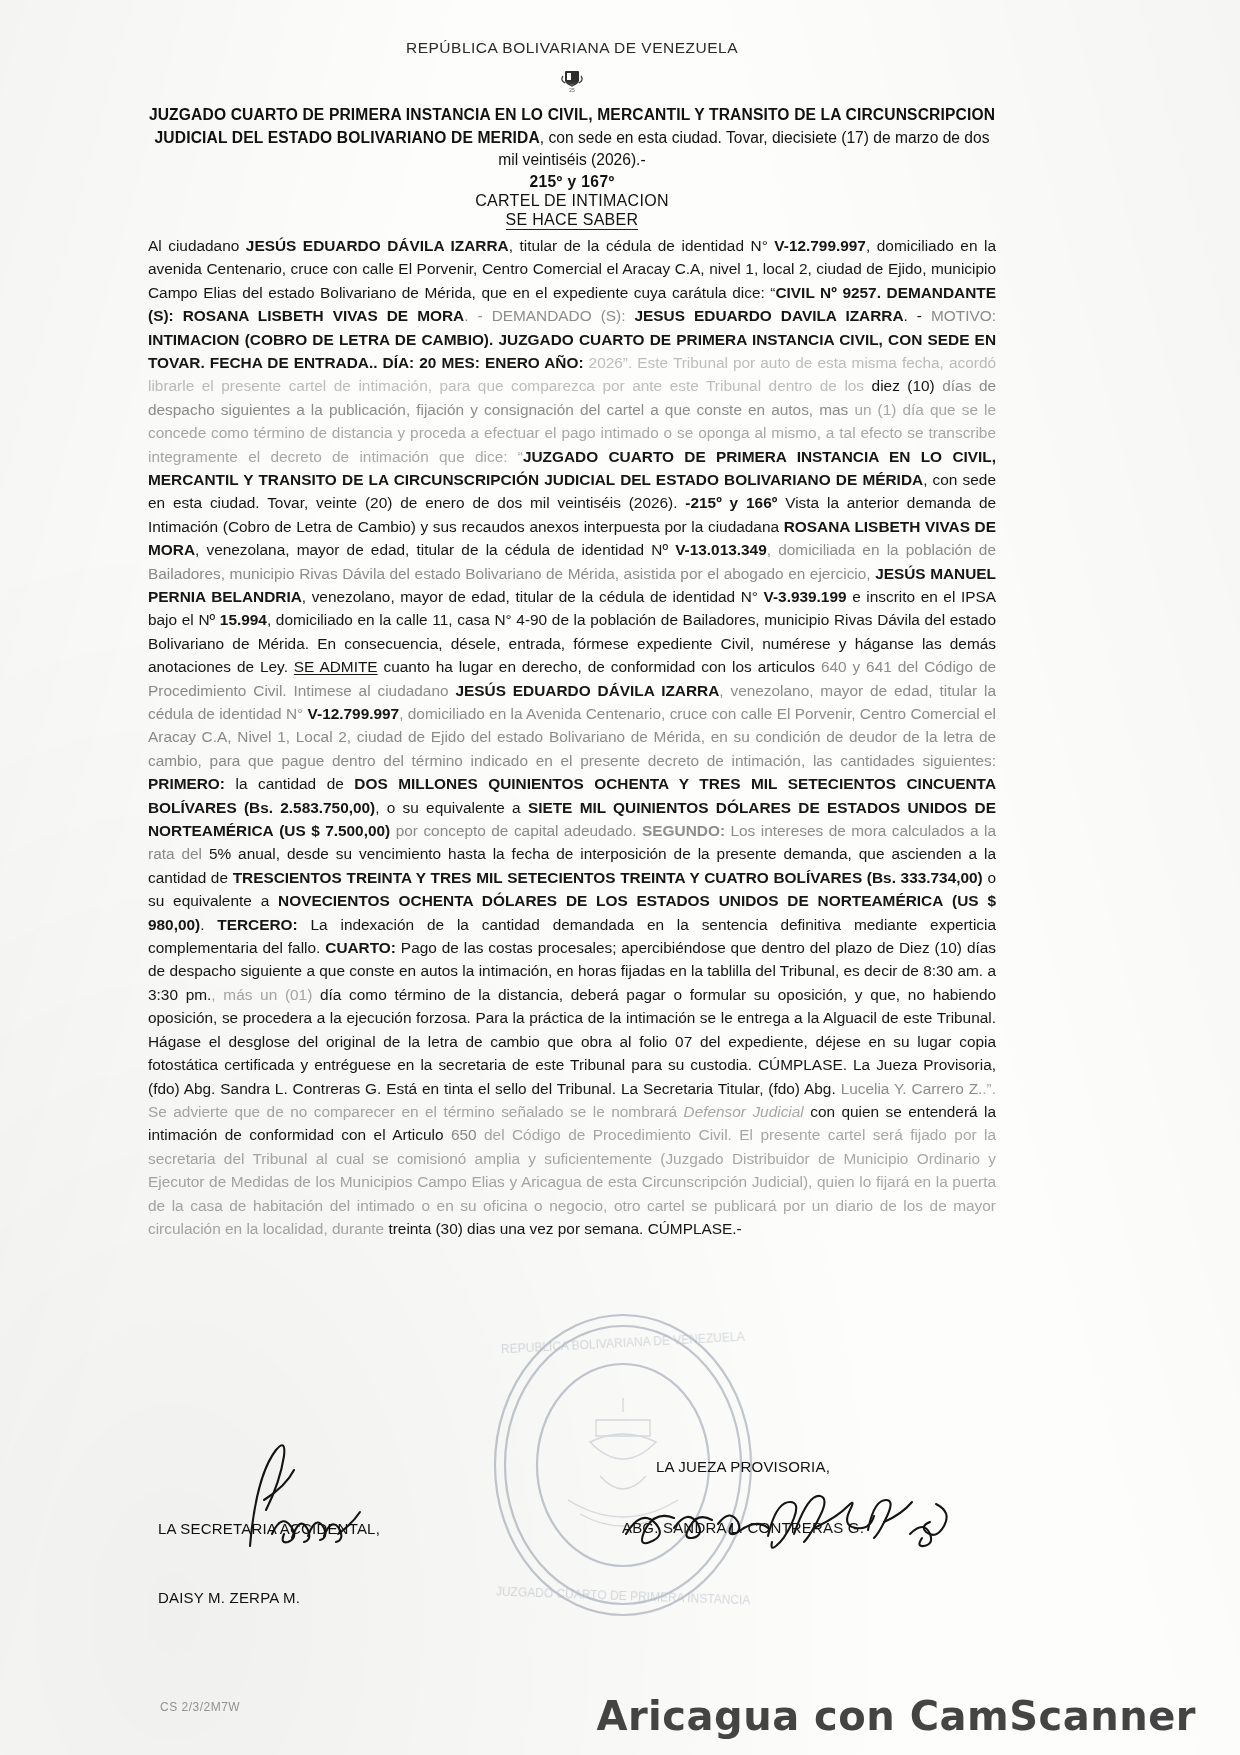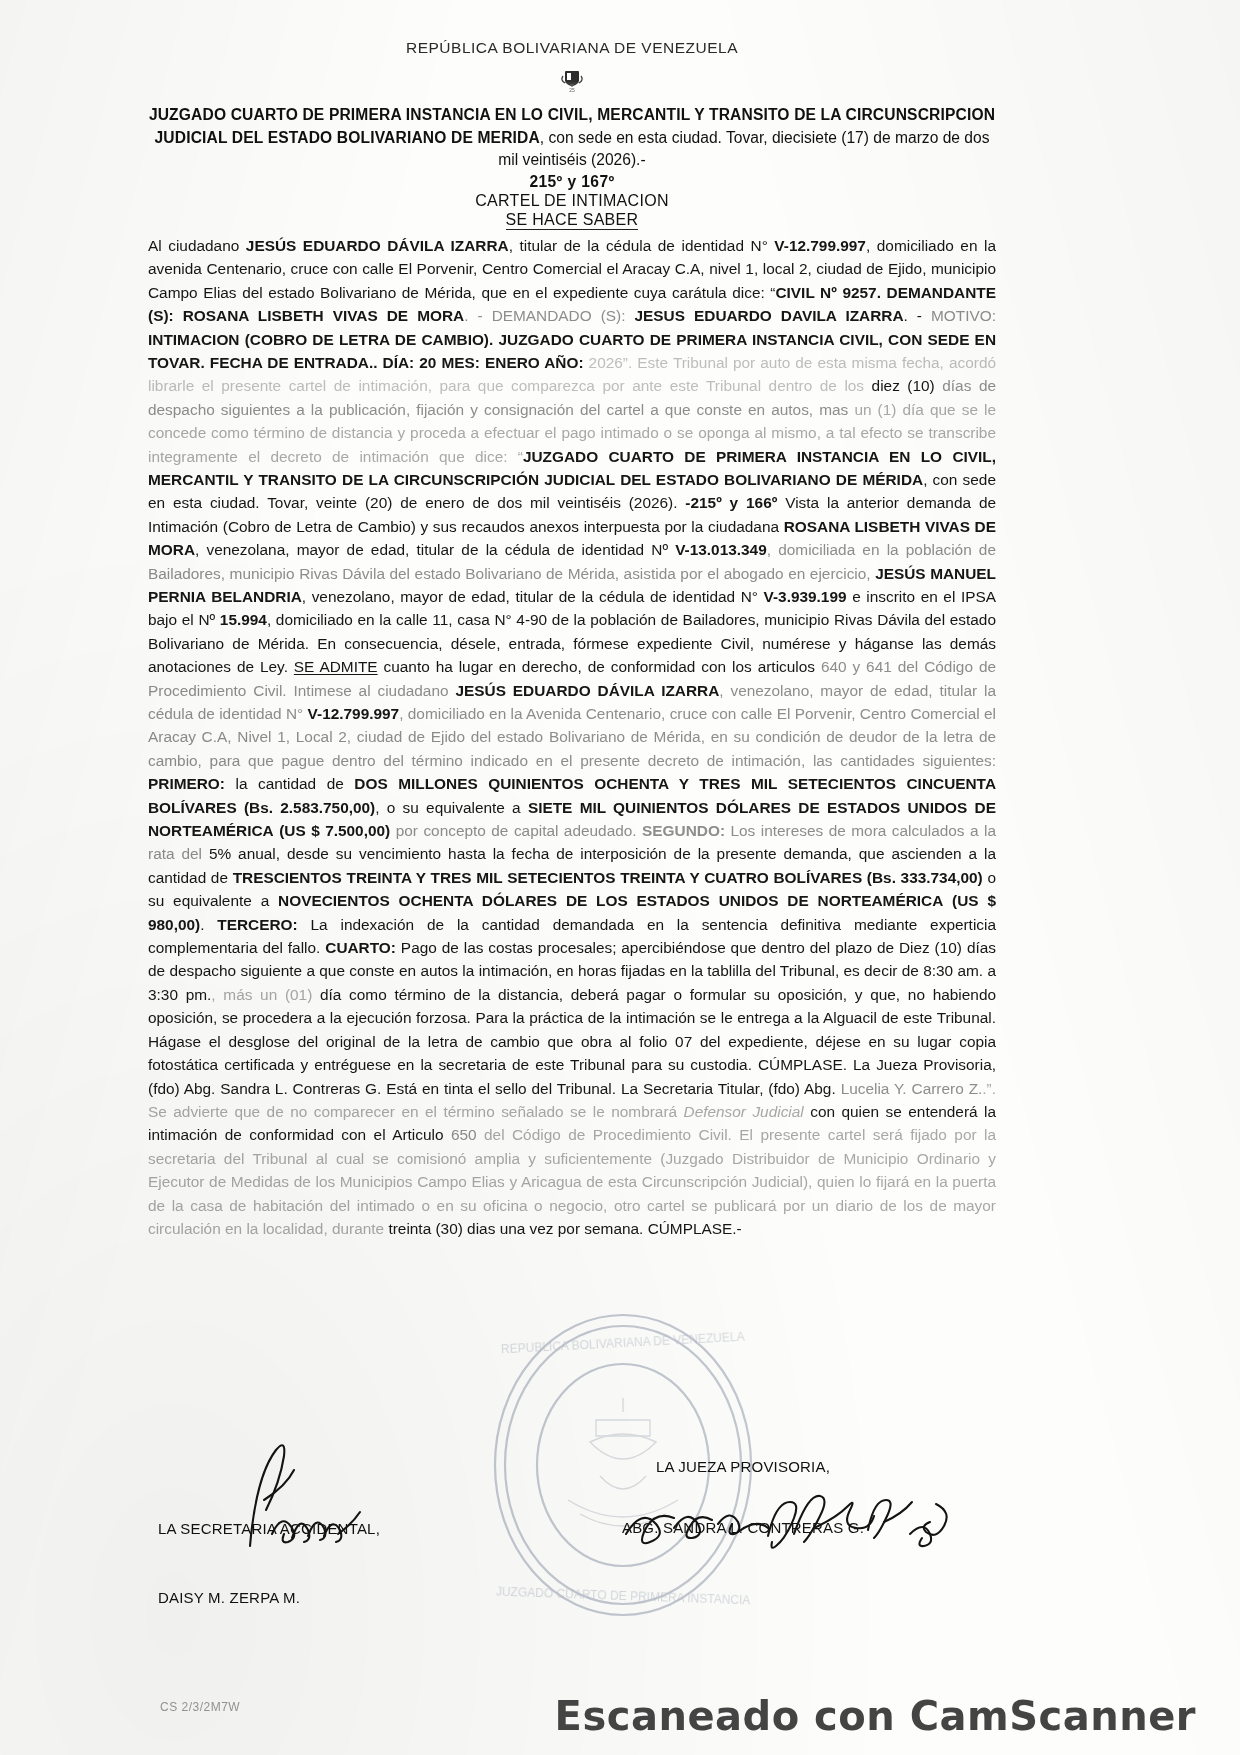--- a/index.html
+++ b/index.html
@@ -278,16 +278,16 @@
           <path d="M108 96 q14 -10 22 -22"></path>
         </g>
       </svg>
       <div class="role">LA SECRETARIA ACCIDENTAL,</div>
       <div class="name">DAISY M. ZERPA M.</div>
     </div>
   </div>
 
   <div class="footer-code">CS 2/3/2M7W</div>
 
-  <div class="camscanner">Escaneado con CamScanner</div>
+  <div class="camscanner">Aricagua con CamScanner</div>
 
   <div class="scan-tint"></div>
 </div>
 
 </body></html>

